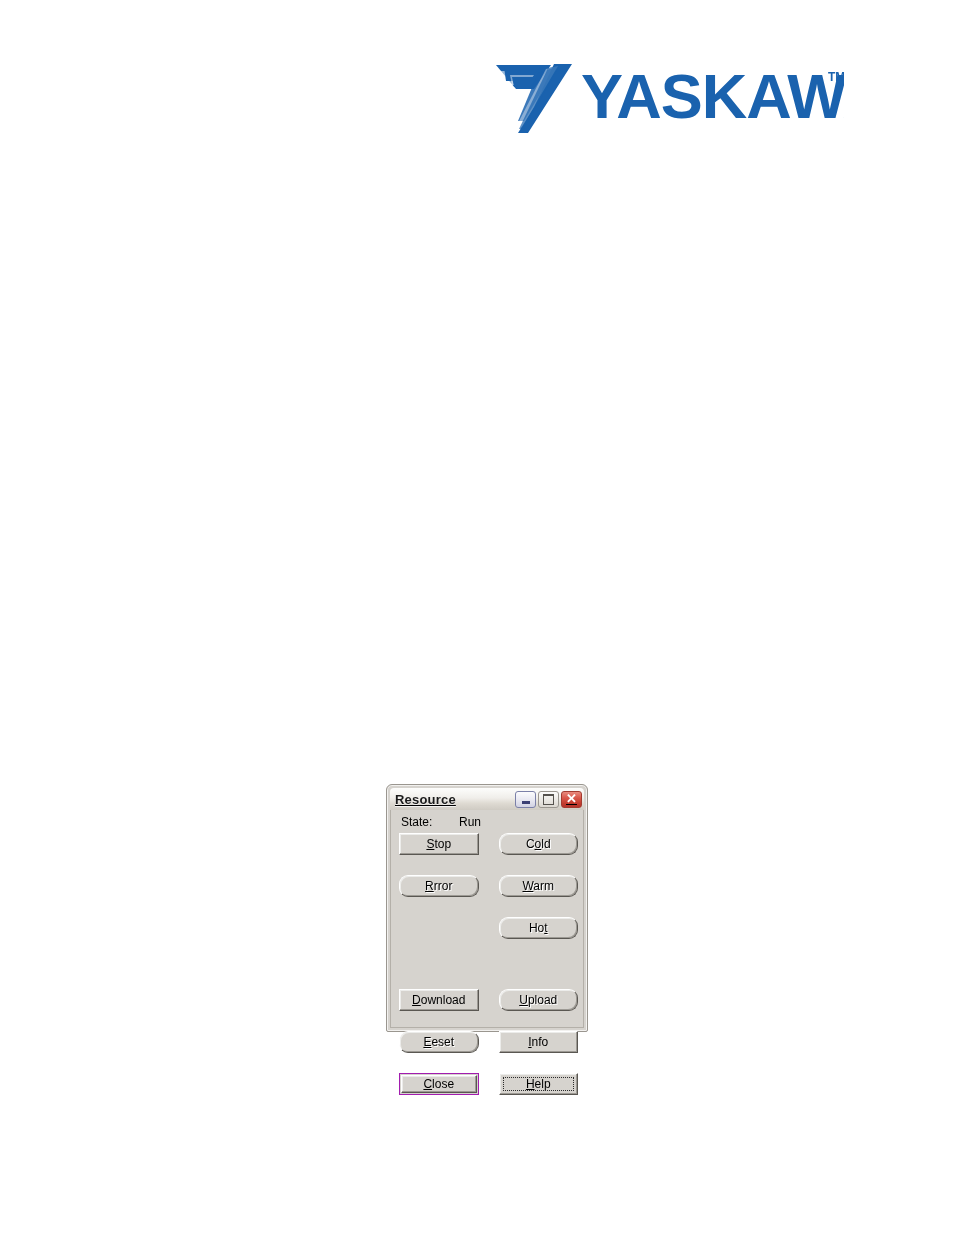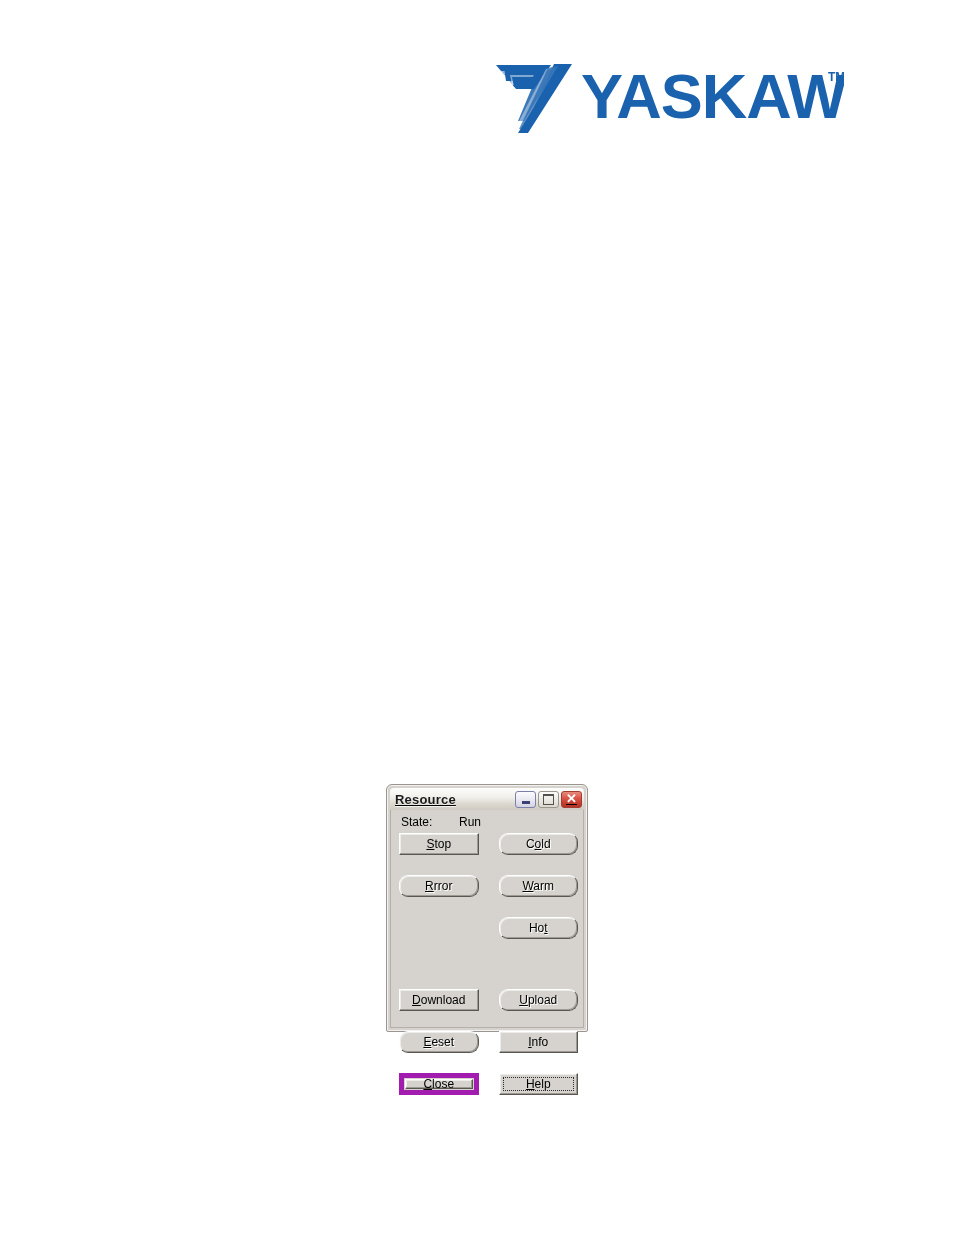--- a/index.html
+++ b/index.html
@@ -177,21 +177,21 @@
   .win-button.empty {
     border: none;
     box-shadow: none;
     background: transparent;
   }
   
   .default-wrap {
     width: 100%;
     height: 22px;
     box-sizing: border-box;
-    border: 5px solid #a21caf;
+    border: 1px solid #a21caf;
     padding: 1px;
     background: #d6d3ce;
   }
   .default-wrap .win-button {
     height: 100%;
   }
   
   .win-button.focusrect::after {
     content: "";
     position: absolute;

